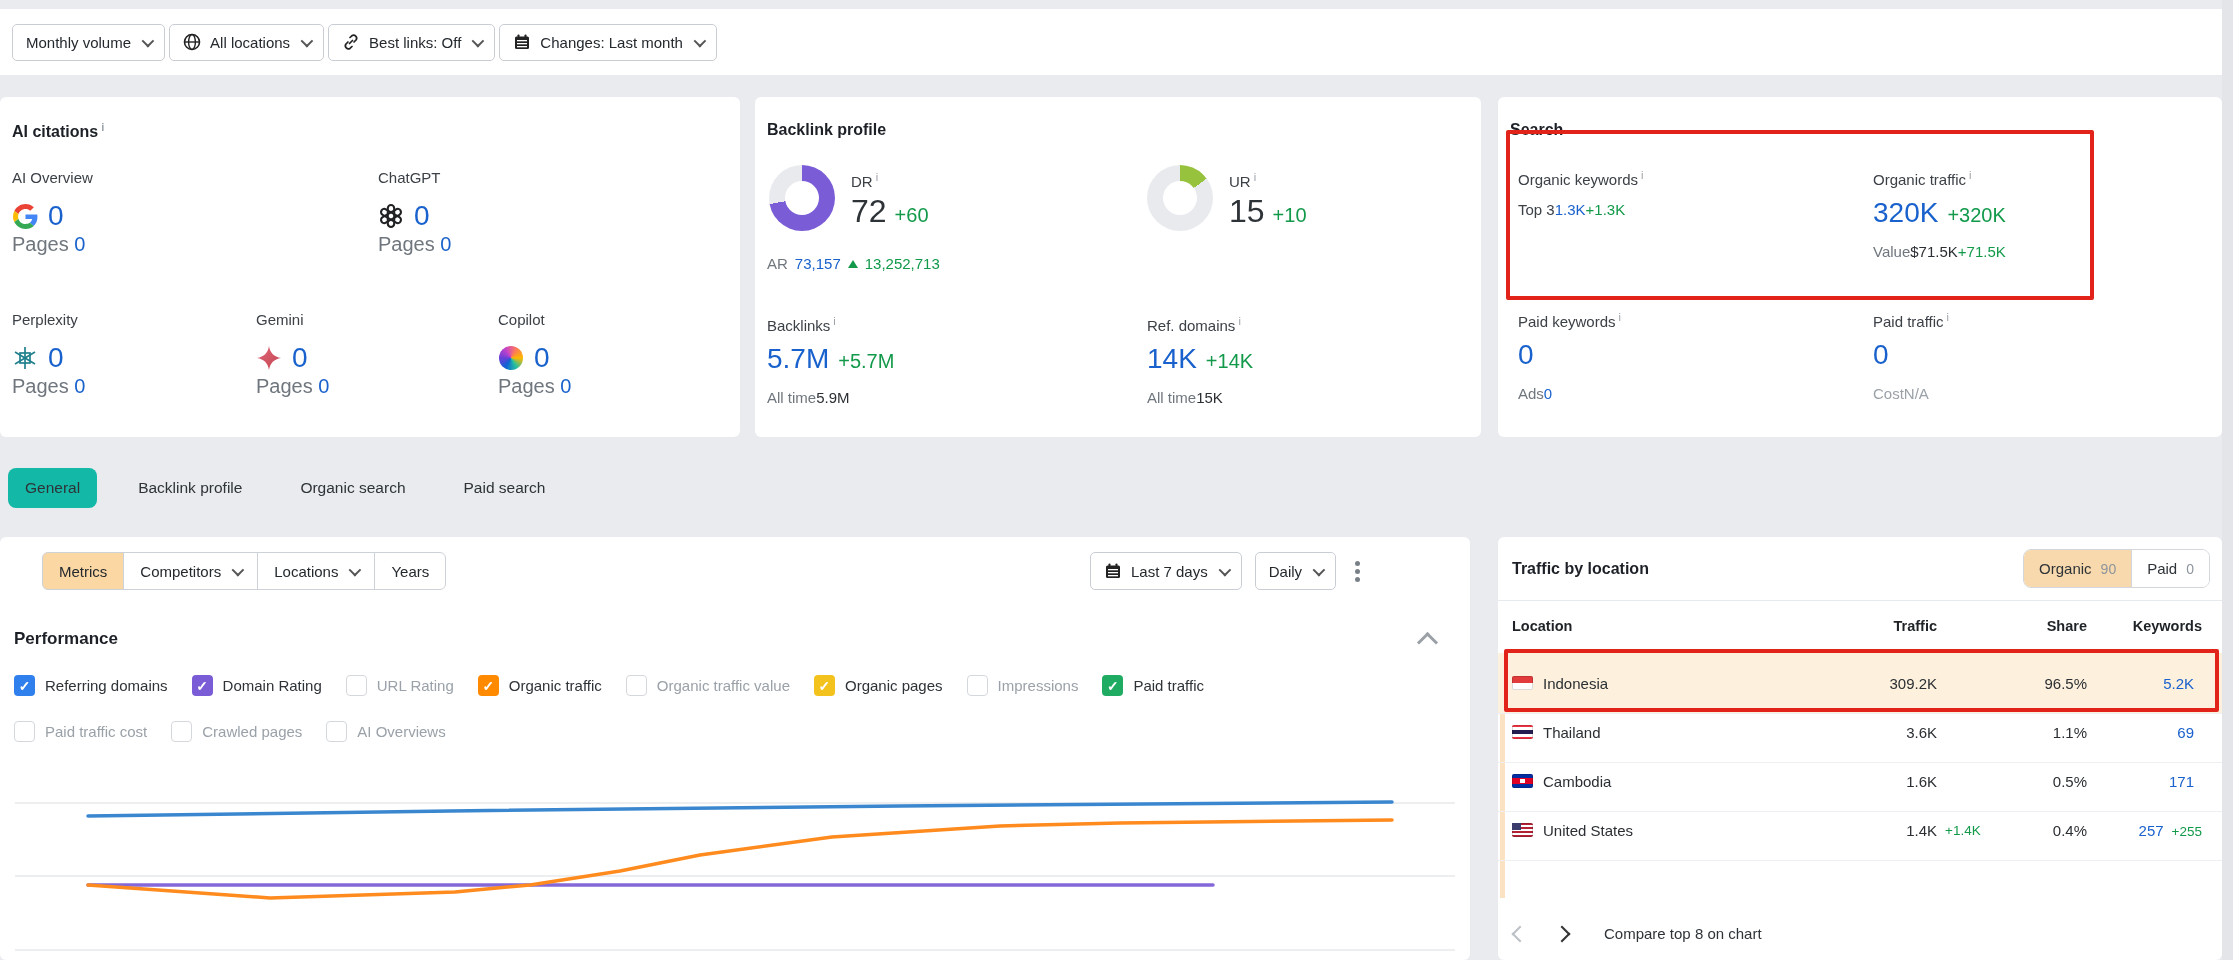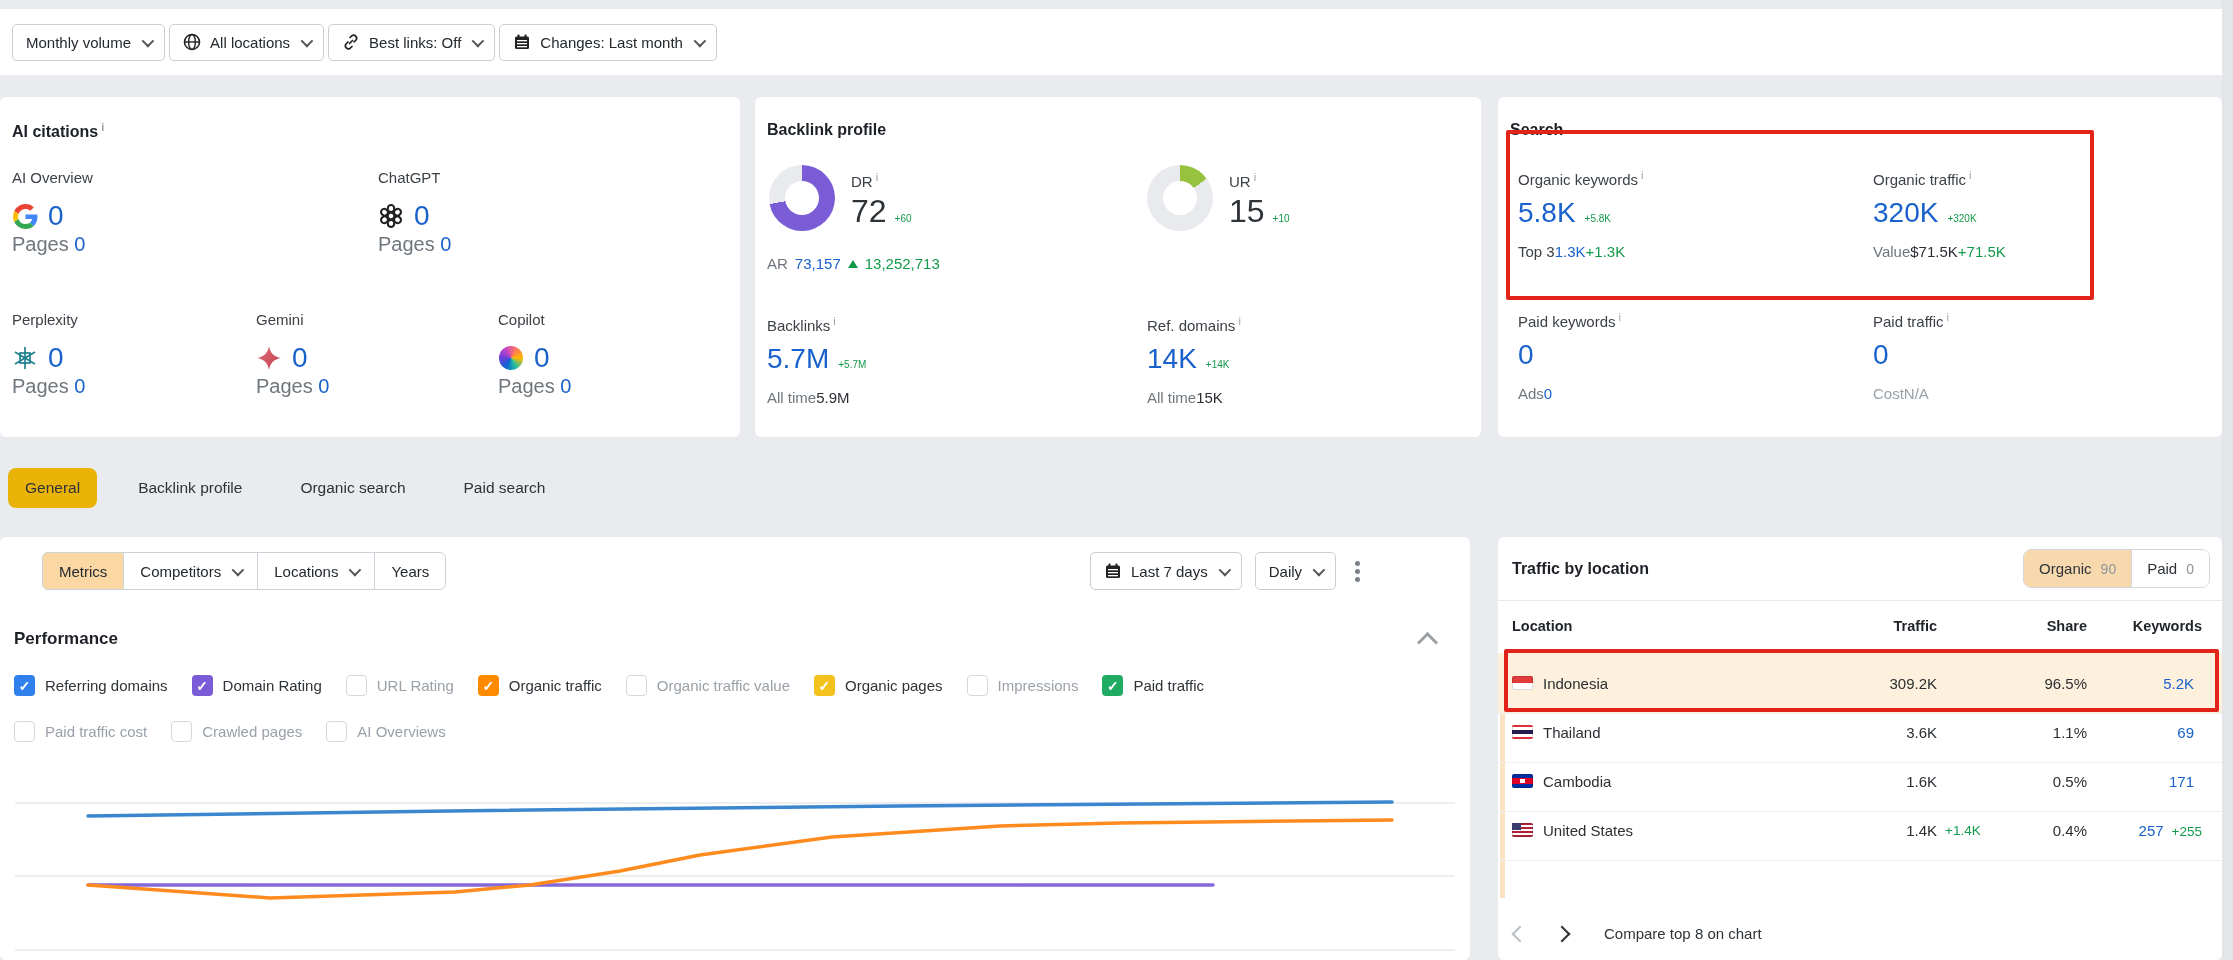--- a/index.html
+++ b/index.html
@@ -10,21 +10,21 @@
   .tb-btn{display:inline-flex;align-items:center;gap:9px;height:37px;padding:0 13px;background:#fff;border:1px solid #c9ced4;border-radius:5px;font-size:15px;color:#24292e;font-family:inherit;cursor:pointer;}
   .chev{width:8px;height:8px;border-right:2px solid #555;border-bottom:2px solid #555;transform:rotate(45deg) translateY(-2px);display:inline-block;margin-left:2px;}
   .chev-sm{width:7px;height:7px;}
   
   .hdr{font-size:16px;font-weight:bold;color:#1d2127;}
   .inf{color:#9aa1a8;font-size:11px;vertical-align:super;margin-left:3px;font-style:normal;}
   .glabel{color:#6f767d;}
   .dlabel{color:#3c4147;}
   .blink{color:#1961cc;text-decoration:none;cursor:pointer;}
   .big{font-size:28px;color:#1961cc;text-decoration:none;cursor:pointer;}
-  .chg{color:#12994a;font-size:10px;}
+  .chg{color:#12994a;font-size:20px;}
   .muted{color:#9aa1a8;}
   
   .card-ai{left:0;top:97px;width:740px;height:340px;}
   .card-ai .hdr{position:absolute;left:12px;top:24px;}
   .eng{position:absolute;width:230px;}
   .eng-label{font-size:15px;color:#3c4147;height:20px;}
   .eng-val{display:flex;align-items:center;gap:10px;margin-top:10px;height:34px;}
   .eng-pages{font-size:20px;}
   .eicon{width:26px;height:26px;display:inline-flex;align-items:center;justify-content:center;}
   .icon-copilot{width:24px;height:24px;border-radius:50%;background:conic-gradient(from 210deg,#0c63d4,#6a3fd9,#c643c9,#ff7a59,#ffb900,#24c0a0,#0c63d4);}
@@ -42,21 +42,21 @@
   .metric-block .mlabel{font-size:15px;color:#3c4147;height:20px;}
   .metric-block .mval{display:flex;align-items:baseline;gap:9px;margin-top:8px;height:34px;}
   .metric-block .msub{margin-top:12px;font-size:15px;display:flex;gap:0;}
   
   .card-search{left:1498px;top:97px;width:724px;height:340px;}
   .card-search .hdr{position:absolute;left:12px;top:24px;}
   .redbox{position:absolute;border:4px solid #e2231a;border-radius:2px;pointer-events:none;z-index:5;}
   
   .tabs{position:absolute;left:8px;top:468px;display:flex;gap:24px;align-items:center;}
   .tab{font-size:15.5px;color:#2e3338;padding:11px 17px;border-radius:8px;cursor:pointer;}
-  .tab.active{background:#eab308;}
+  .tab.active{background:#14b8a6;}
   
   .card-main{left:0;top:537px;width:1470px;height:423px;overflow:hidden;}
   .seg{position:absolute;left:14px;top:15px;display:flex;margin-left:28px;}
   .seg-btn{display:inline-flex;align-items:center;gap:9px;height:38px;padding:0 16px;background:#fff;border:1px solid #cdd2d8;font-size:15px;color:#24292e;margin-left:-1px;cursor:pointer;font-family:inherit;}
   .seg-btn:first-child{border-radius:6px 0 0 6px;margin-left:0;}
   .seg-btn:last-child{border-radius:0 6px 6px 0;}
   .seg-btn.active{background:#fbd7a4;border-color:#cdd2d8;z-index:2;}
   .right-controls{position:absolute;top:15px;left:1090px;display:flex;align-items:center;gap:13px;}
   .kebab{display:flex;flex-direction:column;gap:3px;padding:6px;cursor:pointer;}
   .kebab i{width:5px;height:5px;border-radius:50%;background:#7a8087;}
@@ -279,24 +279,20 @@
         </div>
     </div>
   </div>
 
   <div class="card card-search">
     <div class="hdr">Search</div>
     <div class="redbox" style="left:8px;top:33px;width:580px;height:162px;"></div>
 
     <div class="metric-block" style="left:20px;top:72px;">
       <div class="mlabel"><span>Organic keywords</span><sup class="inf">i</sup></div>
-      <div class="mval">
-          <a class="big">5.8K</a>
-          <span class="chg">+5.8K</span>
-        </div>
       <div class="msub">
           <span class="dlabel">Top 3</span>
           <a class="blink">1.3K</a>
           <span class="chg" style="font-size:15px;">+1.3K</span>
         </div>
     </div>
 
     <div class="metric-block" style="left:375px;top:72px;">
       <div class="mlabel"><span>Organic traffic</span><sup class="inf">i</sup></div>
       <div class="mval">

